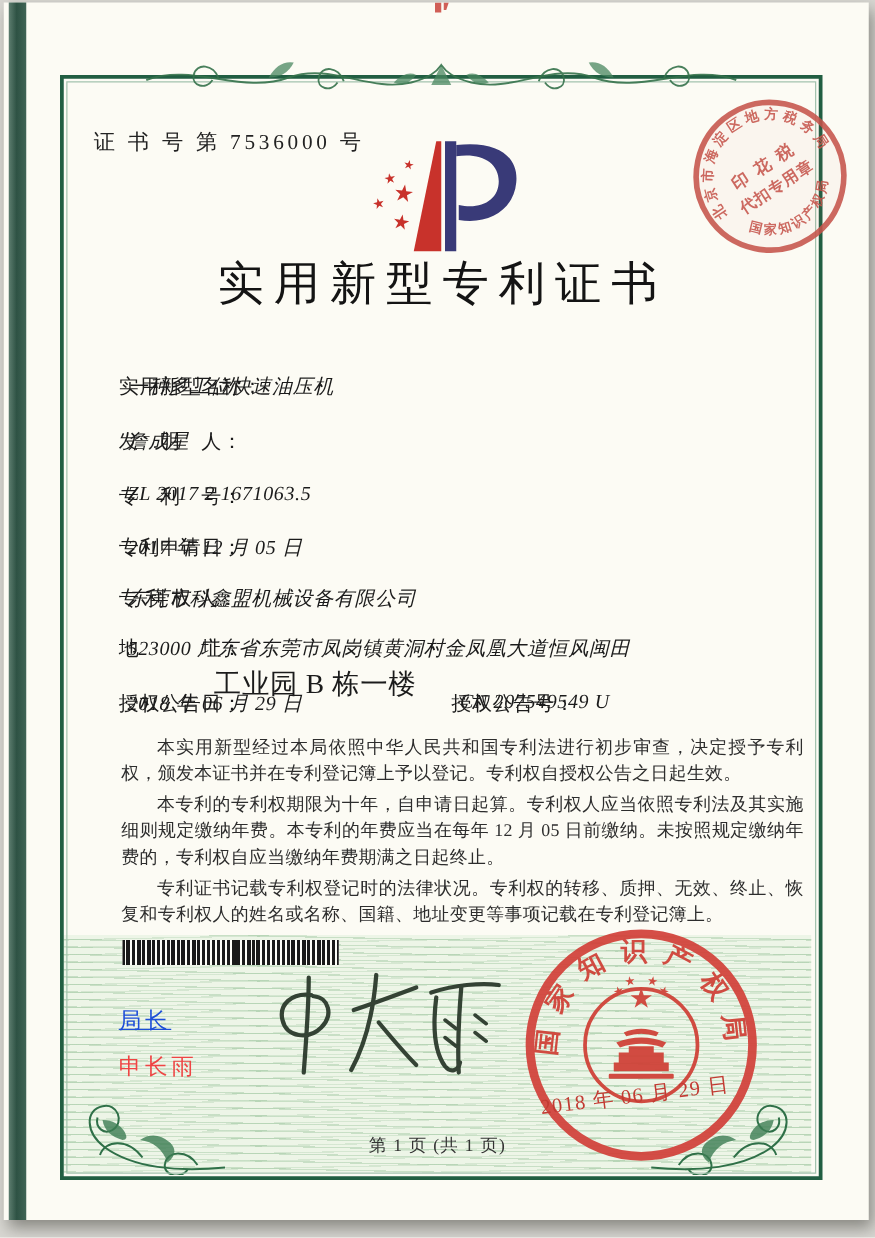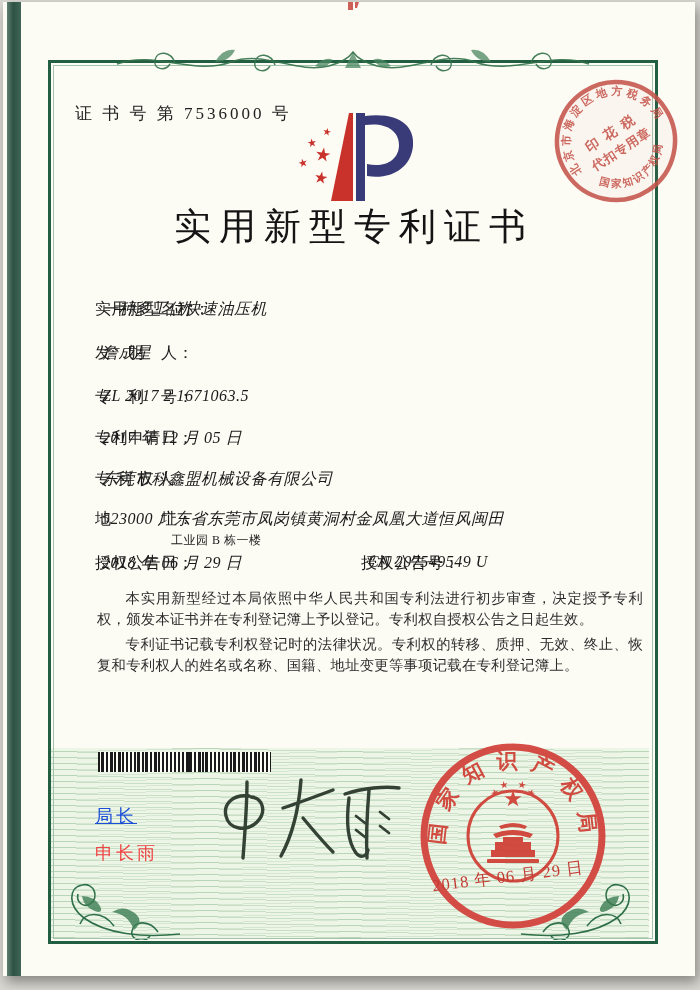--- a/index.html
+++ b/index.html
@@ -35,21 +35,21 @@
   .cert-no{left:72px;top:100px;font-size:17px;letter-spacing:3px;color:#222;z-index:5;white-space:nowrap;}
   .logo{left:278px;top:108px;z-index:5;}
   .stamp{left:538px;top:64px;z-index:6;}
   .title{left:45px;top:200px;width:604px;text-align:center;font-size:37px;font-weight:normal;
          letter-spacing:8px;text-indent:8px;color:#141414;z-index:5;white-space:nowrap;}
 
   .row{left:92px;font-size:16px;color:#1b1b1b;letter-spacing:.5px;white-space:nowrap;z-index:5;}
   .row .val{margin-left:7px;font-style:italic;}
   .r-name{top:297px}.r-inventor{top:341px}.r-patno{top:385px}
   .r-filing{top:426px}.r-patentee{top:467px}.r-addr{top:507px}
-  .addr2{left:168px;top:530px;font-size:12px;color:#1b1b1b;letter-spacing:.5px;z-index:5;white-space:nowrap;}
+  .addr2{left:168px;top:530px;font-size:22px;color:#1b1b1b;letter-spacing:.5px;z-index:5;white-space:nowrap;}
   .r-grantdate{top:551px}
   .r-grantno{left:358px;top:551px;}
 
   .paras{left:90px;top:582px;width:554px;z-index:5;}
   .paras p{position:static;margin:4px;text-indent:2em;font-size:14.3px;line-height:21px;color:#2d2d2d;
            letter-spacing:.3px;text-align:justify;}
 
   .barcode{left:95px;top:750px;width:173px;height:20px;z-index:5;background-color:#fdfdf8;
     background-image:
       repeating-linear-gradient(90deg,#1a1a1a 0 2px,transparent 2px 4px),
@@ -162,20 +162,21 @@
     <span class="lab">授权公告日：</span>
       <span class="val">2018 年 06 月 29 日</span>
   </div>
   <div class="row r-grantno">
     <span class="lab">授权公告号：</span>
       <span class="val">CN 207549549 U</span>
   </div>
 
   <div class="paras">
     <p>本实用新型经过本局依照中华人民共和国专利法进行初步审查，决定授予专利权，颁发本证书并在专利登记簿上予以登记。专利权自授权公告之日起生效。</p>
+    <p>本专利的专利权期限为十年，自申请日起算。专利权人应当依照专利法及其实施细则规定缴纳年费。本专利的年费应当在每年 12 月 05 日前缴纳。未按照规定缴纳年费的，专利权自应当缴纳年费期满之日起终止。</p>
     <p>专利证书记载专利权登记时的法律状况。专利权的转移、质押、无效、终止、恢复和专利权人的姓名或名称、国籍、地址变更等事项记载在专利登记簿上。</p>
   </div>
 
   <div class="barcode"></div>
 
   <div class="director-title">局长</div>
   <div class="director-name">申长雨</div>
 
   <svg class="signature" width="200" height="100" viewBox="0 0 200 100">
     <g stroke="#253426" stroke-width="3.4" stroke-linecap="round" fill="none" opacity="0.92">
@@ -234,14 +235,15 @@
       <path d="M130,62 C92,66 56,62 34,46 C18,34 18,16 32,13 C44,10 50,26 40,32 C33,36 26,30 28,22"></path>
       <path d="M108,60 c-8,-12 -24,-12 -26,-1 c-2,9 12,13 18,5"></path>
       <path d="M64,54 c-12,-16 -30,-14 -34,-2"></path>
     </g>
     <g fill="#3c7d53" opacity="0.8">
       <path d="M84,58 q-6,-16 -22,-18 q12,-8 24,2 q8,8 -2,16"></path>
       <path d="M48,40 q-14,-4 -16,-16 q12,0 18,10 q3,6 -2,6"></path>
     </g>
   </svg>
 
+  <div class="footer">第 1 页 (共 1 页)</div>
 
 </div>
 
 </body></html>

